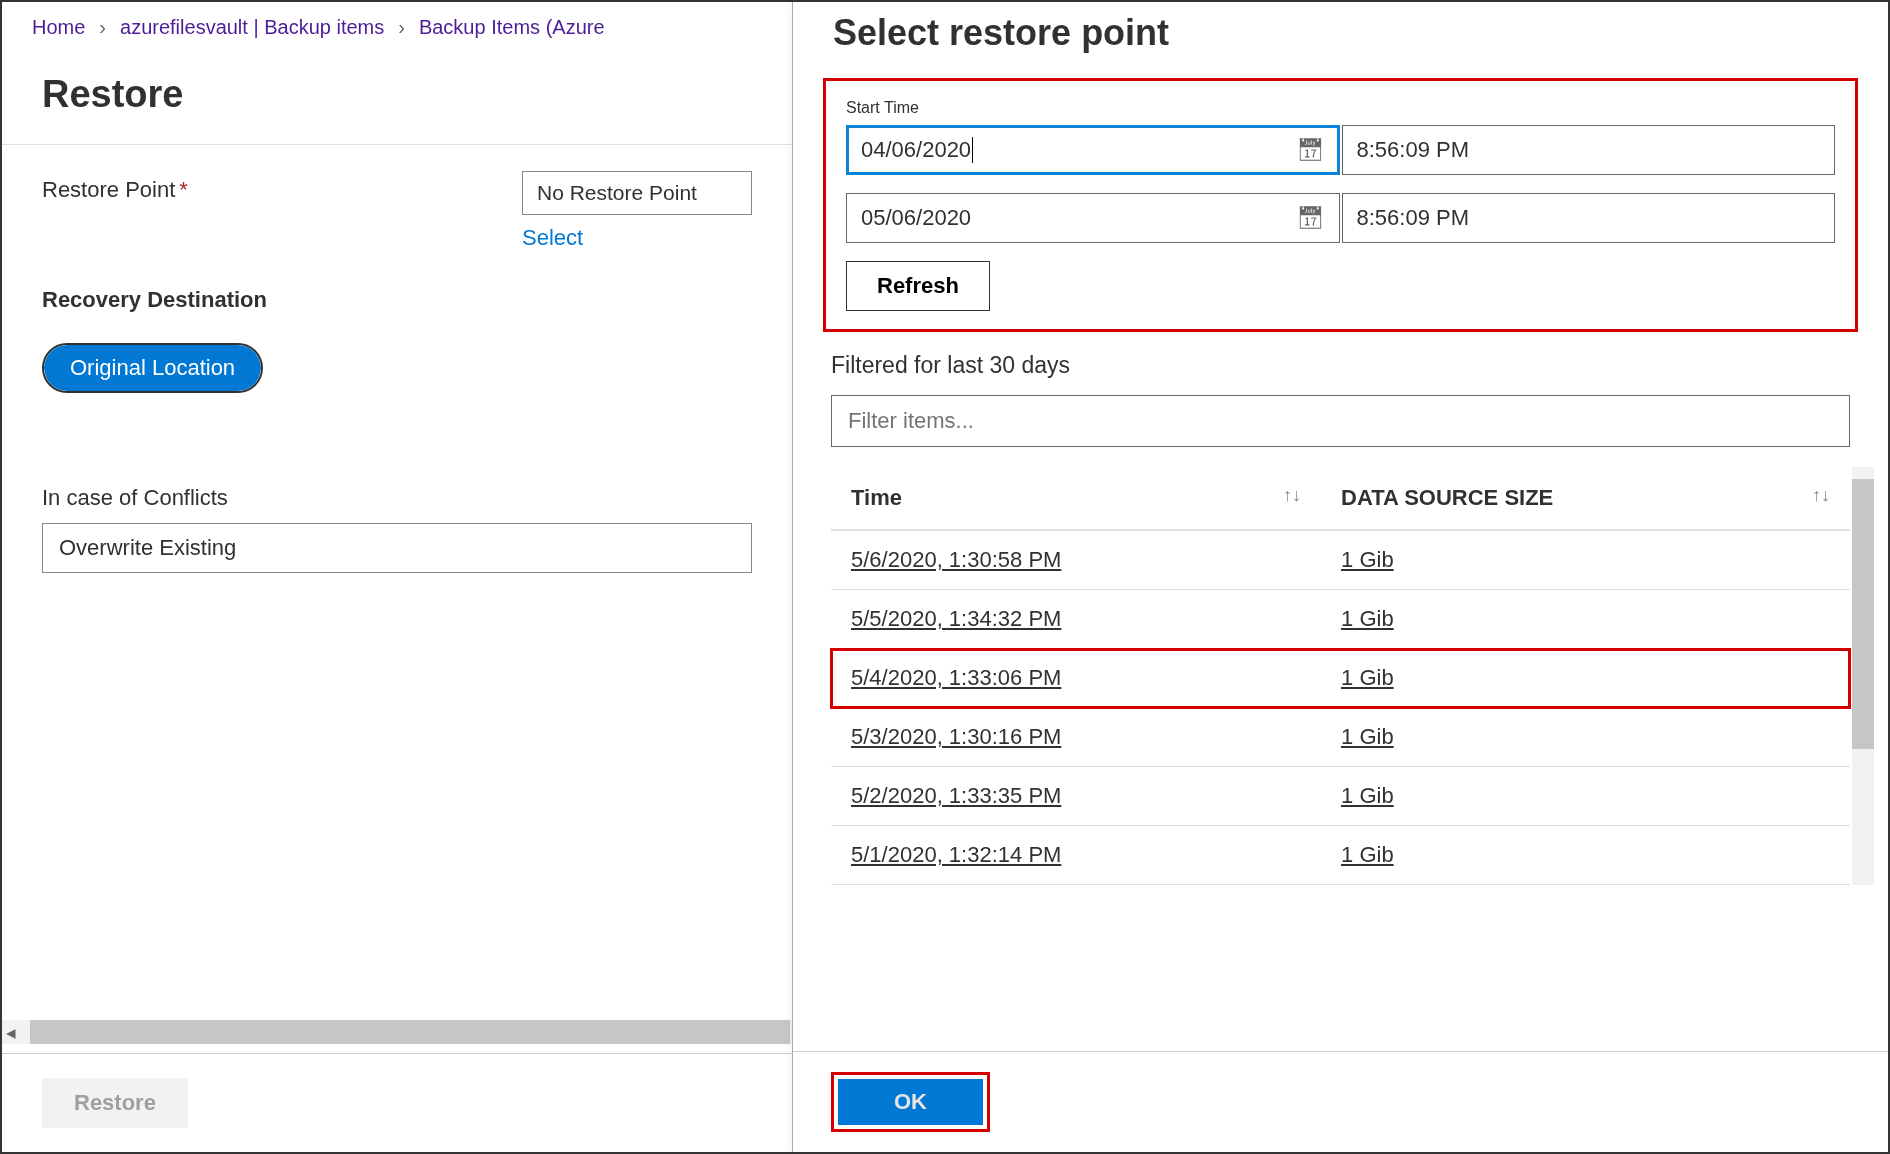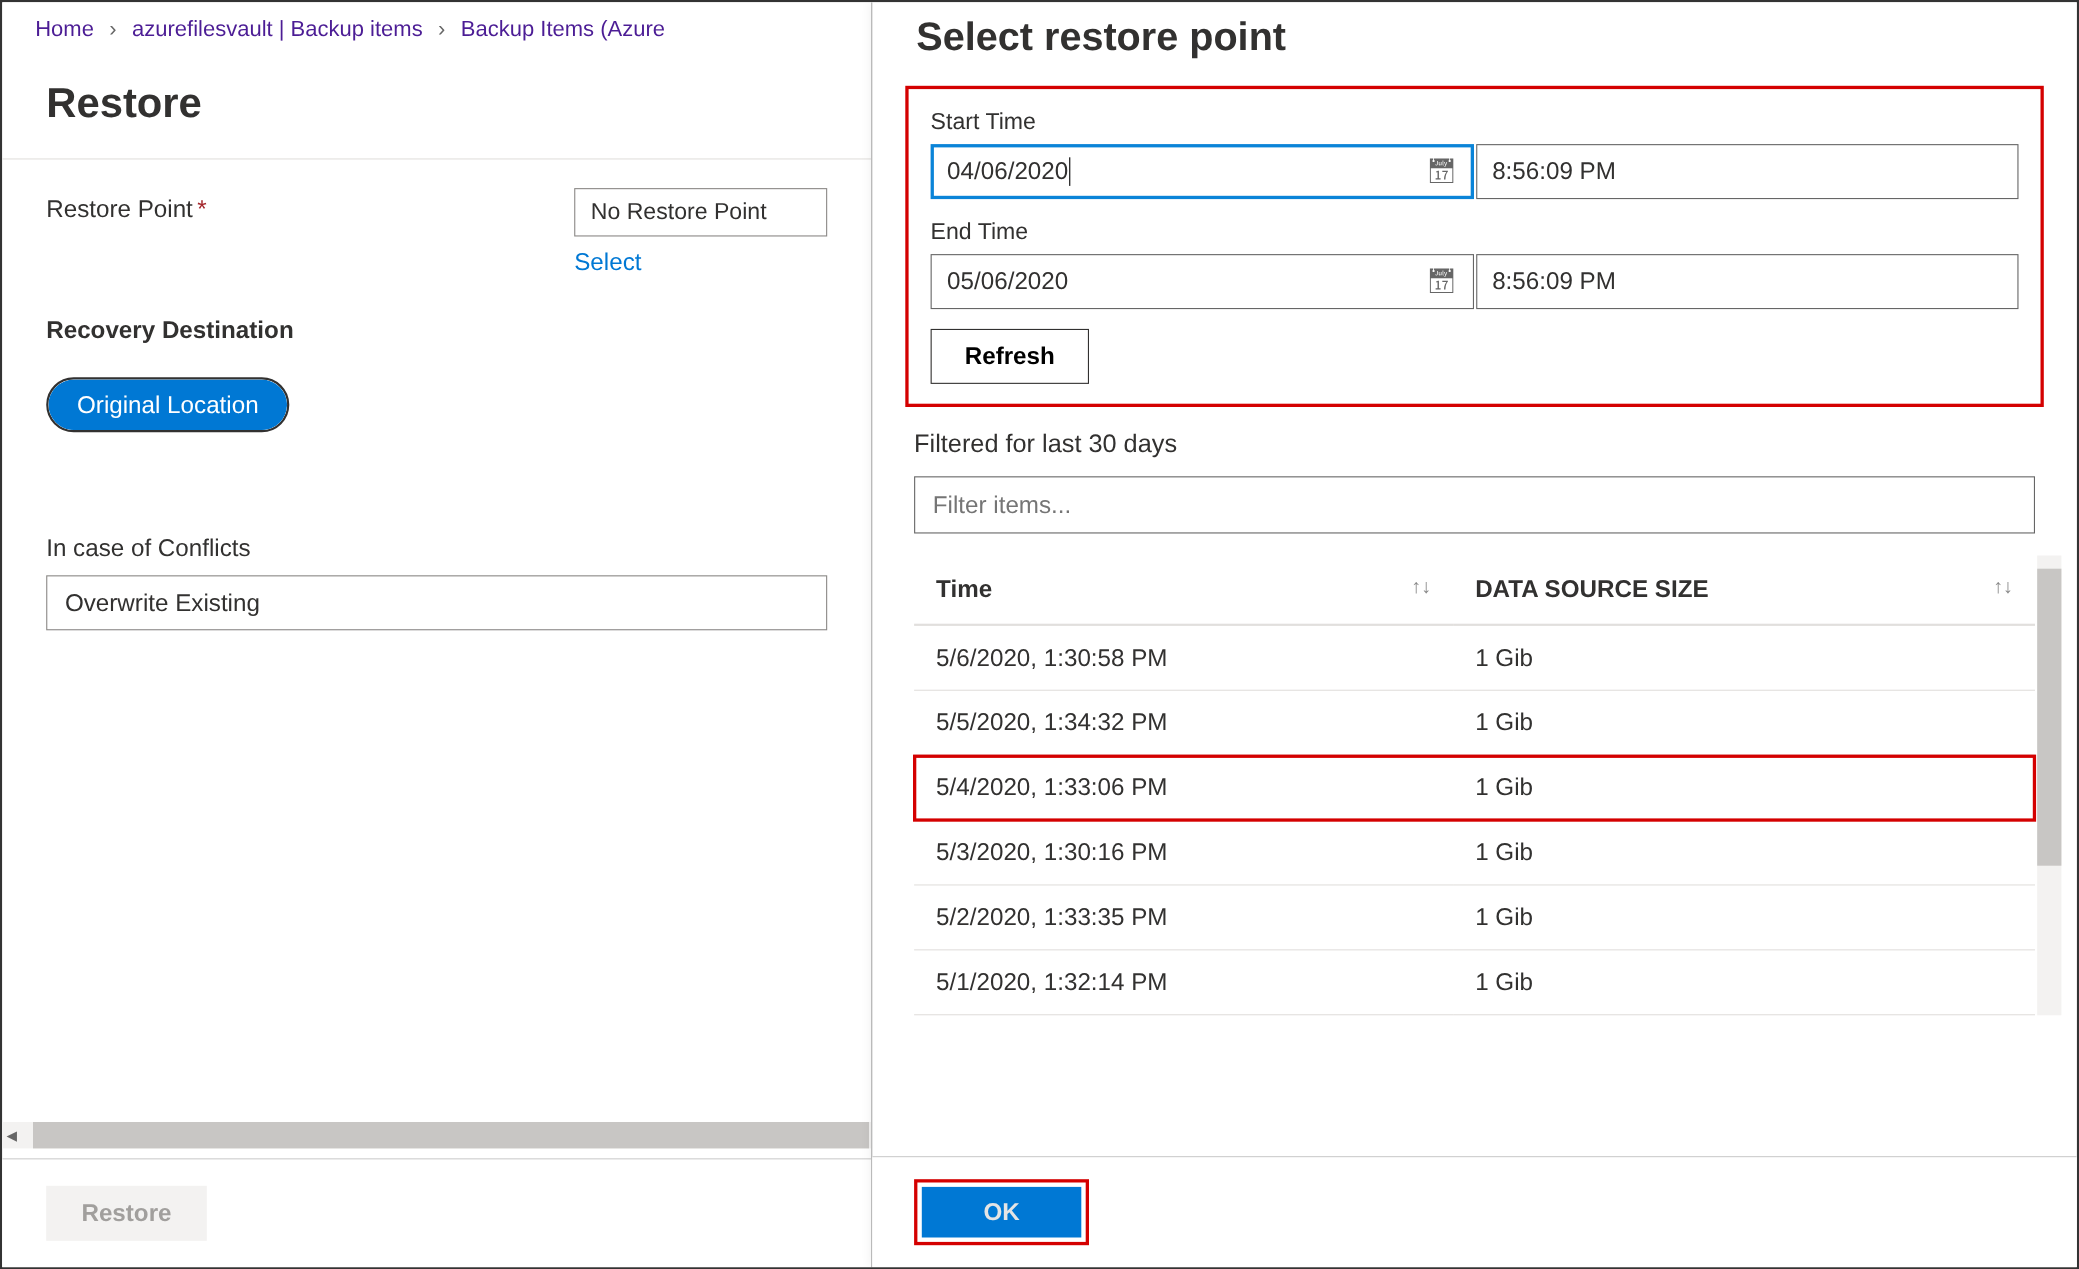--- a/index.html
+++ b/index.html
@@ -25,36 +25,36 @@
   .dropdown-wide { border: 1px solid #8a8886; padding: 11px 16px; font-size: 22px; width: 100%; background: #fff; }
   .bottom-bar { position: absolute; left: 0; bottom: 0; width: 100%; border-top: 1px solid #ccc; background: #fff; padding: 24px 40px; }
   .restore-btn { background: #f3f2f1; color: #a19f9d; border: none; padding: 12px 32px; font-size: 22px; font-weight: 600; cursor: default; }
   .hscroll { position: absolute; bottom: 108px; left: 0; width: 100%; height: 24px; background: #f3f2f1; display: flex; align-items: center; }
   .hscroll-thumb { background: #c8c6c4; height: 100%; width: 760px; margin-left: 14px; }
 
   .right-pane { position: absolute; left: 790px; top: 0; right: 0; height: 1150px; background: #fff; border-left: 1px solid #aaa; box-shadow: -2px 0 8px rgba(0,0,0,0.05); }
   .panel-title { font-size: 36px; font-weight: 600; padding: 10px 40px 24px; }
   .filter-box { margin: 0 30px 18px; padding: 18px 20px; }
   .filter-box.red { border: 3px solid #d40000; }
-  .fsection-label { font-size: 21px; margin-bottom: 8px; }
+  .fsection-label { font-size: 16px; margin-bottom: 8px; }
   .date-row { display: flex; gap: 2px; margin-bottom: 18px; }
   .date-input { flex: 1; display: flex; align-items: center; border: 1px solid #666; padding: 11px 14px; font-size: 22px; background:#fff; }
   .date-input.focused { border: 3px solid #0a84d8; padding: 9px 12px; }
   .date-input .cal-icon { margin-left: auto; color: #666; }
   .time-input { flex: 1; border: 1px solid #666; padding: 11px 14px; font-size: 22px; background:#fff; }
   .refresh-btn { border: 1px solid #323130; background: #fff; padding: 11px 30px; font-size: 22px; font-weight: 600; cursor: pointer; }
   .filtered-text { font-size: 23px; margin: 20px 38px 16px; }
   .filter-items-input { margin: 0 38px 10px; display: block; width: calc(100% - 76px); border: 1px solid #666; padding: 12px 16px; font-size: 22px; color: #666; }
   .table-wrap { margin: 20px 38px 0; position: relative; }
   .table-scroll { position: absolute; right: -24px; top: 0; width: 22px; height: 100%; background: #f3f2f1; }
   .table-scroll-thumb { background: #c8c6c4; width: 100%; height: 270px; margin-top: 12px; }
   table { width: 100%; border-collapse: collapse; }
   th { text-align: left; font-size: 22px; font-weight: 600; padding: 18px 20px; border-bottom: 2px solid #e1dfdd; }
   th .sort { float: right; color: #888; font-size: 18px; }
-  td { padding: 16px 20px; font-size: 22px; border-bottom: 1px solid #e1dfdd; }
+  td { padding: 16px 20px; font-size: 22px; border-bottom: 1px solid #e1dfdd; text-decoration: underline; }
   tr.red-row td { position: relative; }
   tr.red-row { outline: 3px solid #d40000; outline-offset: -2px; }
   .panel-bottom { position: absolute; left: 0; bottom: 0; width: 100%; border-top: 1px solid #ccc; background: #fff; padding: 20px 38px; }
   .ok-wrap { display: inline-block; border: 3px solid #d40000; padding: 4px; }
   .ok-btn { background: #0078d4; color: #e5e5e5; border: none; padding: 10px 56px; font-size: 22px; font-weight: 700; cursor: pointer; }
   .text-cursor { border-right: 1px solid #000; padding-right:1px; }
 </style>
 </head>
 <body>
 
@@ -106,21 +106,20 @@
   <div class="filter-box red">
     <div class="fsection-label">Start Time</div>
     <div class="date-row">
       <div class="date-input focused">
         <span class="text-cursor">04/06/2020</span>
         <span class="cal-icon">📅︎</span>
       </div>
       <div class="time-input">8:56:09 PM</div>
     </div>
 
-    <div class="fsection-label">End Time</div>
     <div class="date-row">
       <div class="date-input">
         <span>05/06/2020</span>
         <span class="cal-icon">📅︎</span>
       </div>
       <div class="time-input">8:56:09 PM</div>
     </div>
 
     <button class="refresh-btn">Refresh</button>
   </div>

